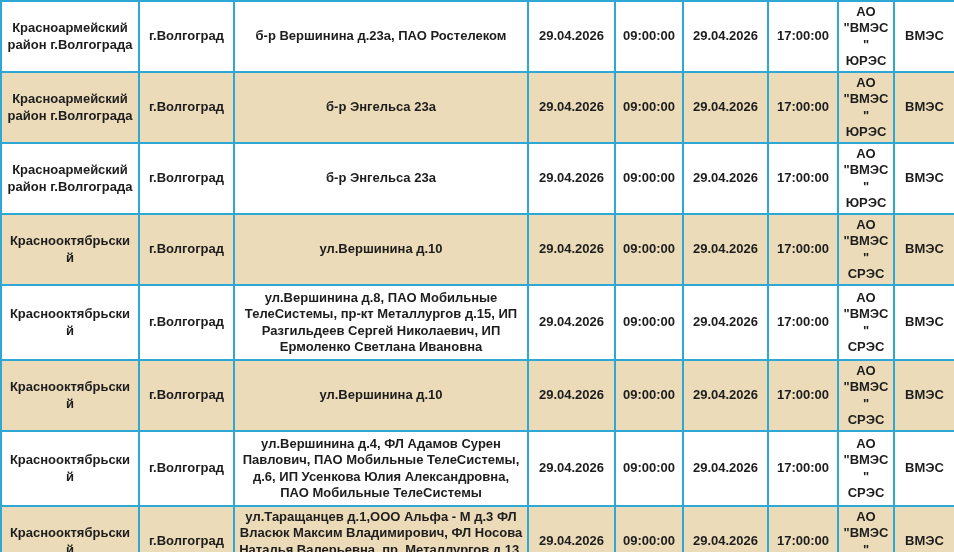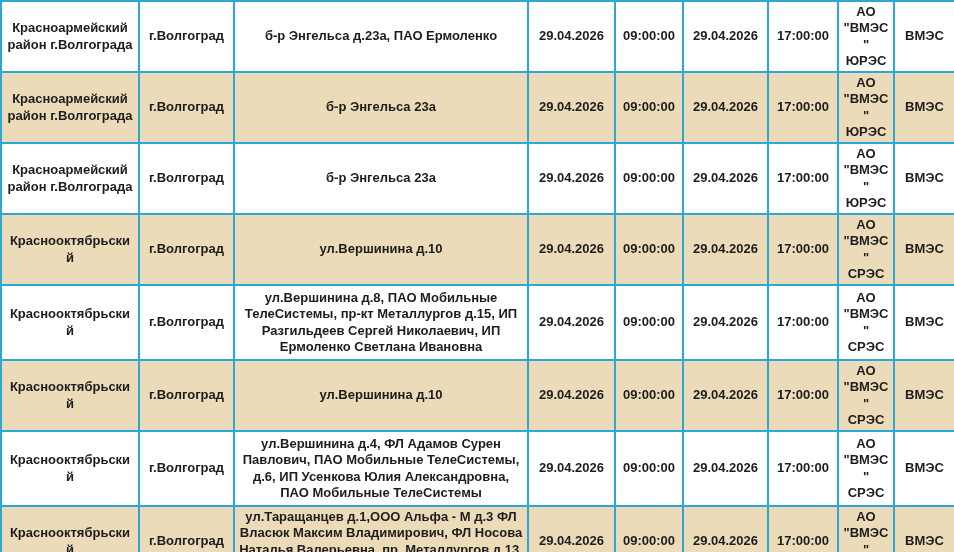--- a/index.html
+++ b/index.html
@@ -53,21 +53,21 @@
       <col style="width:68px">
       <col style="width:85px">
       <col style="width:70px">
       <col style="width:56px">
       <col style="width:61px">
     </colgroup>
     <tbody id="table-body">
         <tr class="plain" style="height: 47px;">
           <td class="cell-district">Красноармейский район г.Волгограда</td>
           <td class="cell-city">г.Волгоград</td>
-          <td class="cell-address">б-р Энгельса д.23а, ПАО Ермоленко</td>
+          <td class="cell-address">б-р Вершинина д.23а, ПАО Ростелеком</td>
           <td class="cell-start_date">29.04.2026</td>
           <td class="cell-start_time">09:00:00</td>
           <td class="cell-end_date">29.04.2026</td>
           <td class="cell-end_time">17:00:00</td>
           <td class="cell-organization">АО "ВМЭС" ЮРЭС</td>
           <td class="cell-branch">ВМЭС</td>
         </tr>
         <tr class="stripe" style="height: 54px;">
           <td class="cell-district">Красноармейский район г.Волгограда</td>
           <td class="cell-city">г.Волгоград</td>

